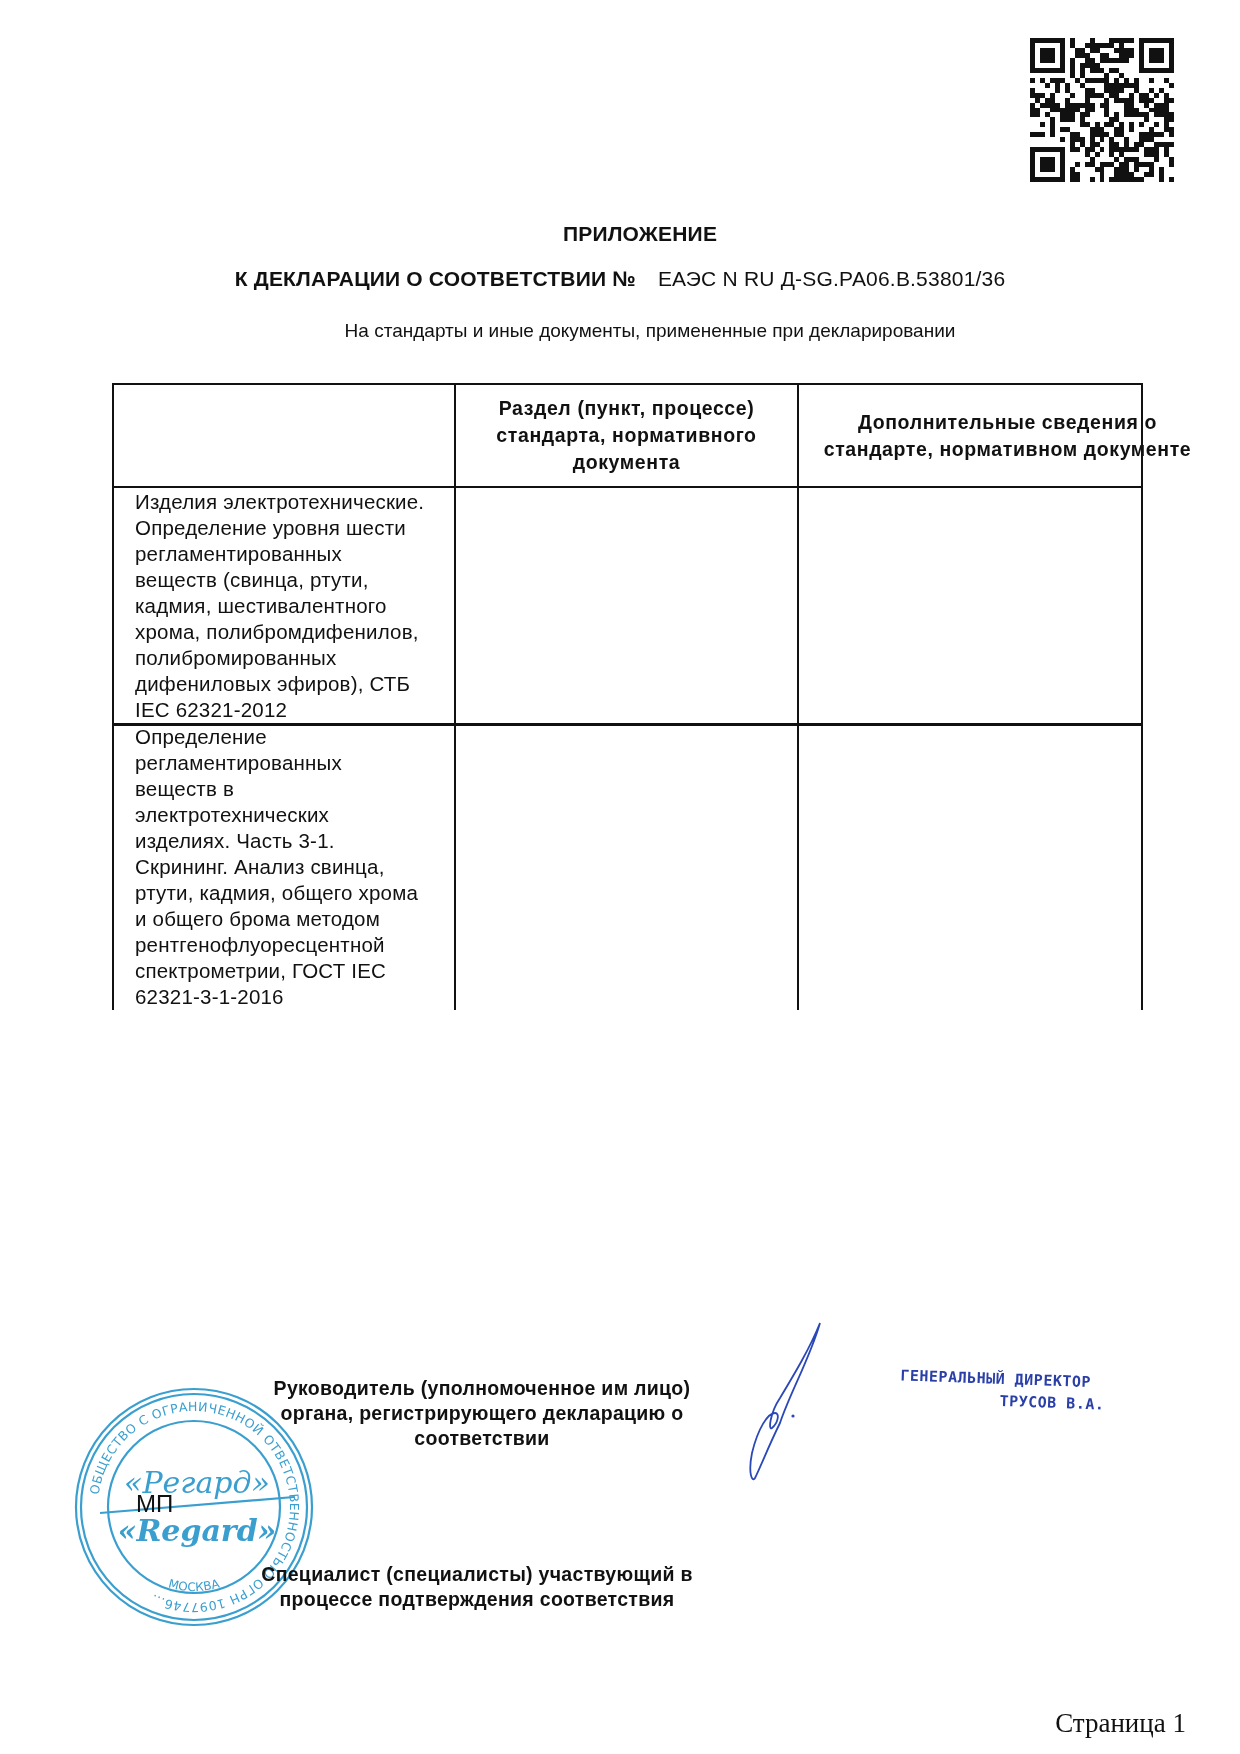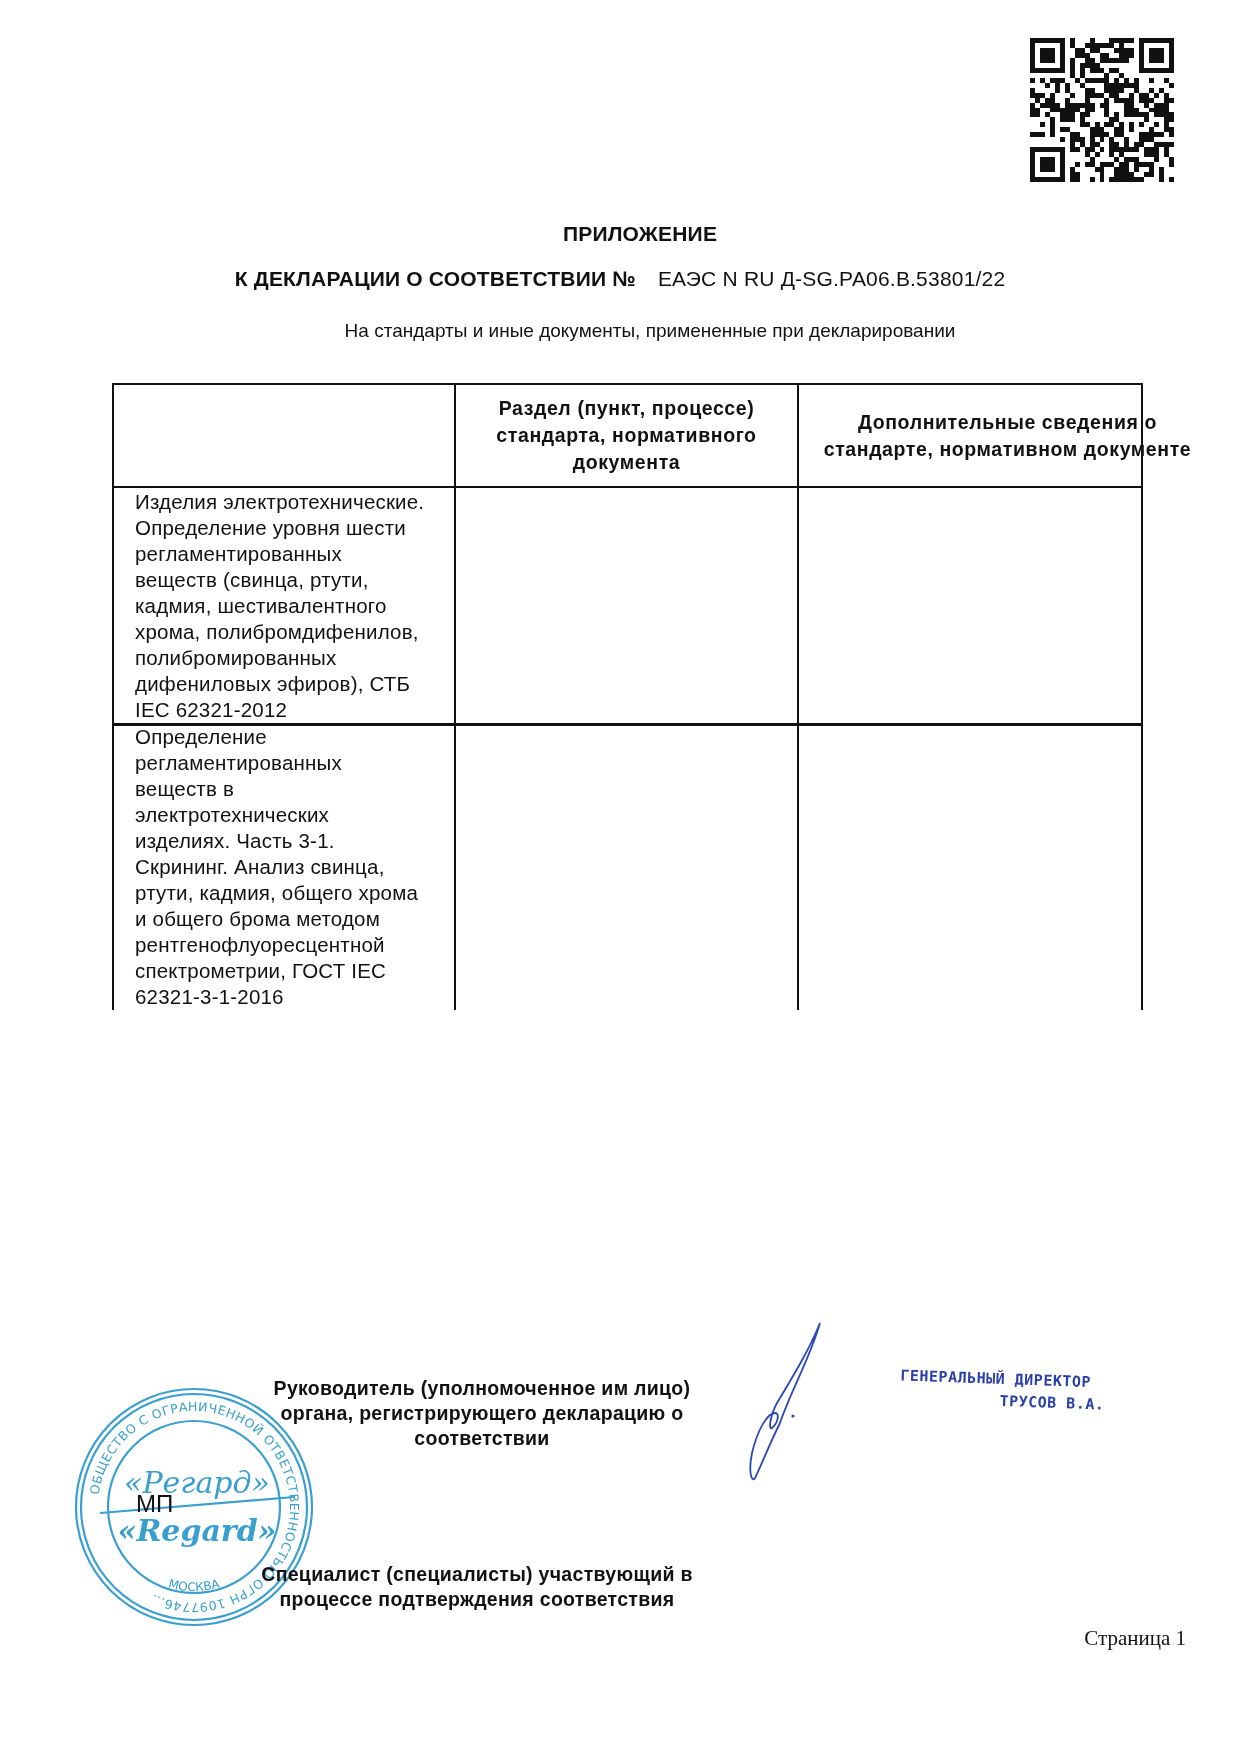--- a/index.html
+++ b/index.html
@@ -48,21 +48,21 @@
 
     #stamp { left: 72px; top: 1385px; width: 244px; height: 244px; }
     #signature { left: 740px; top: 1318px; width: 100px; height: 165px; }
     #director {
       left: 900px; top: 1368px; color: #2a3fa8; font-family: "DejaVu Sans Mono", monospace;
       font-weight: bold; font-size: 15px; line-height: 22px; letter-spacing: 0.5px;
       transform: rotate(2deg);
     }
     #director .l2 { padding-left: 100px; }
 
-    #page-num { right: 54px; top: 1626px; font-family: "Liberation Serif", serif; font-size: 21px; }
+    #page-num { right: 54px; top: 1708px; font-family: "Liberation Serif", serif; font-size: 27px; }
   </style>
 </head>
 <body>
 
 <svg id="qr" class="abs" viewBox="0 0 29 29" shape-rendering="crispEdges">
     <rect x="8" y="0" width="1" height="1" fill="#111"></rect>
     <rect x="12" y="0" width="1" height="1" fill="#111"></rect>
     <rect x="16" y="0" width="1" height="1" fill="#111"></rect>
     <rect x="17" y="0" width="1" height="1" fill="#111"></rect>
     <rect x="18" y="0" width="1" height="1" fill="#111"></rect>
@@ -401,21 +401,21 @@
     <rect x="22" y="0" width="7" height="7" fill="#111"></rect>
     <rect x="23" y="1" width="5" height="5" fill="#fff"></rect>
     <rect x="24" y="2" width="3" height="3" fill="#111"></rect>
     <rect x="0" y="22" width="7" height="7" fill="#111"></rect>
     <rect x="1" y="23" width="5" height="5" fill="#fff"></rect>
     <rect x="2" y="24" width="3" height="3" fill="#111"></rect>
   </svg>
 
 <div id="title1" class="abs title">ПРИЛОЖЕНИЕ</div>
 <div id="title2" class="abs title">
-  <span>К ДЕКЛАРАЦИИ О СООТВЕТСТВИИ №</span><span class="num">ЕАЭС N RU Д-SG.РА06.В.53801/22</span>
+  <span>К ДЕКЛАРАЦИИ О СООТВЕТСТВИИ №</span><span class="num">ЕАЭС N RU Д-SG.РА06.В.53801/36</span>
 </div>
 <div id="subtitle" class="abs">На стандарты и иные документы, примененные при декларировании</div>
 
 <div id="tbl" class="abs">
   <div class="hdr" style="left:0;width:1031px;">
     <div class="hcell" style="left:343px;width:343px;">Раздел (пункт, процессе) стандарта, нормативного документа</div>
     <div class="hcell" style="left:692px;width:407px;border-radius:25px;">Дополнительные сведения о стандарте, нормативном документе</div>
   </div>
 
   <div class="vline" style="left:0;top:0;height:627px;"></div>

